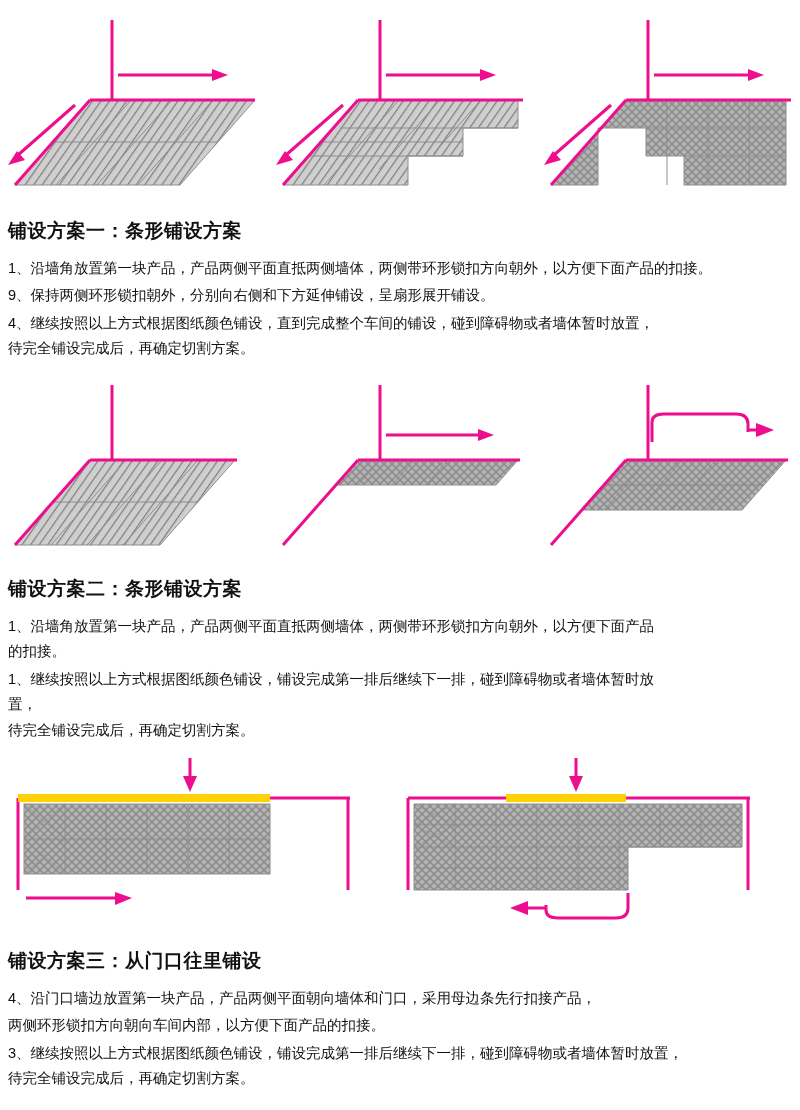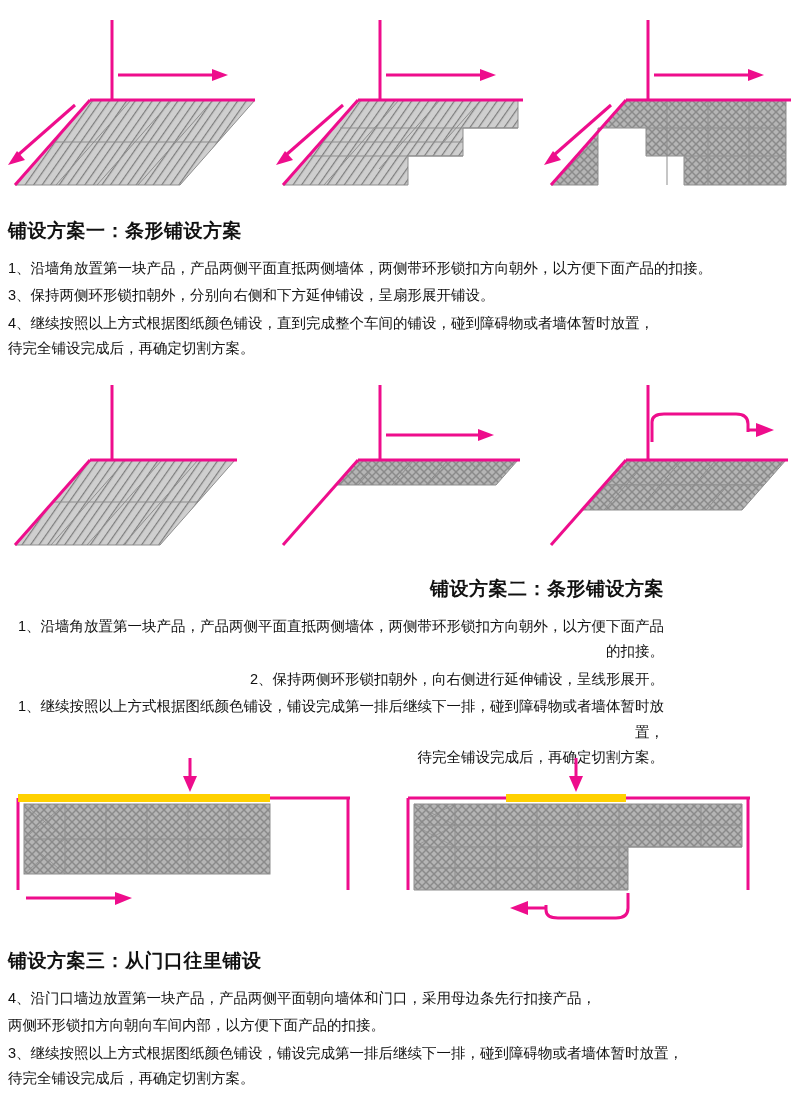--- a/index.html
+++ b/index.html
@@ -45,21 +45,21 @@
     margin: 0 0 2px 8px;
     color: #111111;
     white-space: pre-wrap;
   }
   .sec1 { position: absolute; left: 0; top: 0; width: 800px; height: 365px; }
   .sec2 { position: absolute; left: 0; top: 380px; width: 800px; height: 360px; }
   .sec3 { position: absolute; left: 0; top: 750px; width: 704px; height: 360px; }
   .figwrap1 { position: absolute; left: 0; top: 0; width: 800px; height: 210px; }
   .textwrap1 { position: absolute; left: 0; top: 218px; width: 800px; }
   .figwrap2 { position: absolute; left: 0; top: 0; width: 800px; height: 180px; }
-  .textwrap2 { position: absolute; left: 0; top: 196px; width: 664px; text-align: right; }
+  .textwrap2 { position: absolute; left: 0; top: 196px; width: 664px; }
   .figwrap3 { position: absolute; left: 0; top: 0; width: 800px; height: 185px; }
   .textwrap3 { position: absolute; left: 0; top: 198px; width: 800px; }
   svg { display: block; }
 </style>
 </head>
 <body>
 
 <div class="page">
 
   <div class="section sec1">
@@ -159,21 +159,21 @@
             <line x1="75" y1="105" x2="18" y2="155" stroke="#ee0d8c" stroke-width="3"></line>
             <polygon points="8,165 25,160 17,151" fill="#ee0d8c"></polygon>
           </g>
         </svg>
       </div>
     </div>
 
     <div class="textwrap1">
       <h2 class="heading">铺设方案一：条形铺设方案</h2>
       <p class="para">1、沿墙角放置第一块产品，产品两侧平面直抵两侧墙体，两侧带环形锁扣方向朝外，以方便下面产品的扣接。</p>
-      <p class="para">3、保持两侧环形锁扣朝外，分别向右侧和下方延伸铺设，呈扇形展开铺设。</p>
+      <p class="para">9、保持两侧环形锁扣朝外，分别向右侧和下方延伸铺设，呈扇形展开铺设。</p>
       <p class="para">4、继续按照以上方式根据图纸颜色铺设，直到完成整个车间的铺设，碰到障碍物或者墙体暂时放置，
 待完全铺设完成后，再确定切割方案。</p>
     </div>
   </div>
 
   <div class="section sec2">
     <div class="figwrap2 figures">
 
       <div class="fig" style="left:0px;">
         <svg width="270" height="180" viewBox="0 0 270 180">
@@ -253,21 +253,20 @@
             <line x1="212" y1="50" x2="222" y2="50" stroke="#ee0d8c" stroke-width="3"></line>
             <polygon points="238,50 220,43 220,57" fill="#ee0d8c"></polygon>
           </g>
         </svg>
       </div>
     </div>
 
     <div class="textwrap2">
       <h2 class="heading">铺设方案二：条形铺设方案</h2>
       <p class="para">1、沿墙角放置第一块产品，产品两侧平面直抵两侧墙体，两侧带环形锁扣方向朝外，以方便下面产品的扣接。</p>
-      <p class="para">2、保持两侧环形锁扣朝外，向右侧进行延伸铺设，呈线形展开。</p>
       <p class="para">1、继续按照以上方式根据图纸颜色铺设，铺设完成第一排后继续下一排，碰到障碍物或者墙体暂时放置，
 待完全铺设完成后，再确定切割方案。</p>
     </div>
   </div>
 
   <div class="section sec3">
     <div class="figwrap3 figures">
 
       <div class="fig" style="left:0px;">
         <svg width="380" height="185" viewBox="0 0 380 185">

